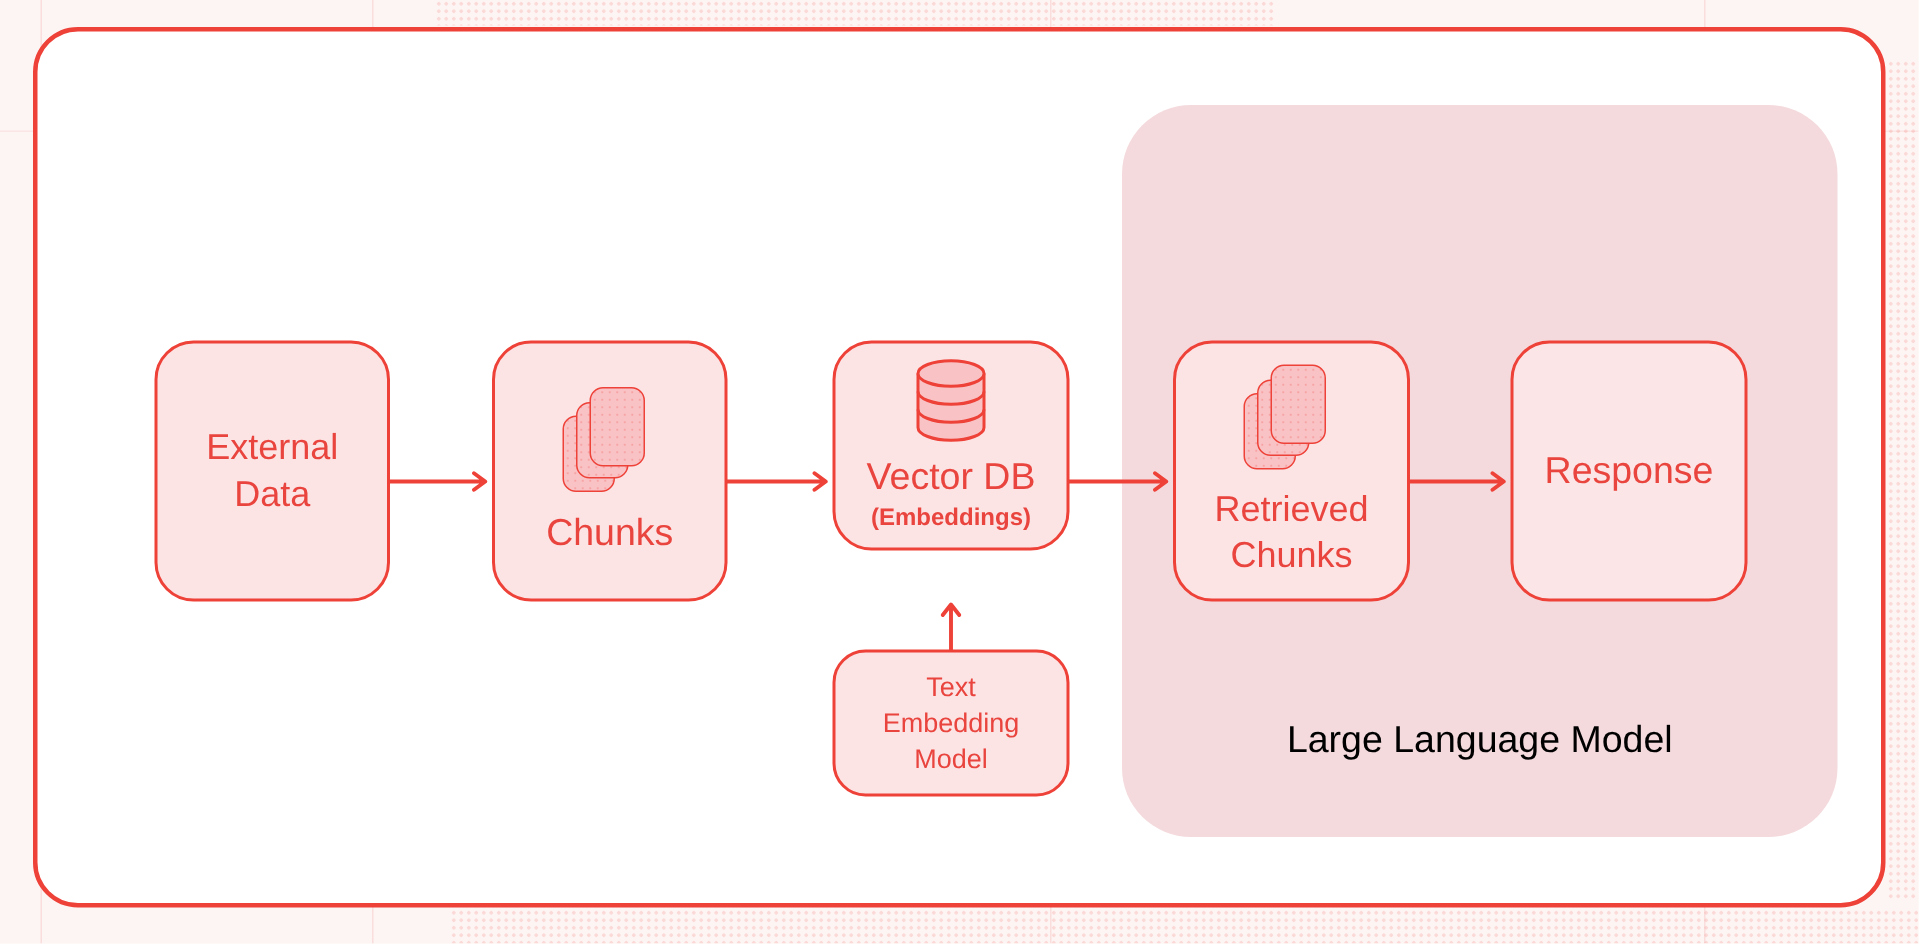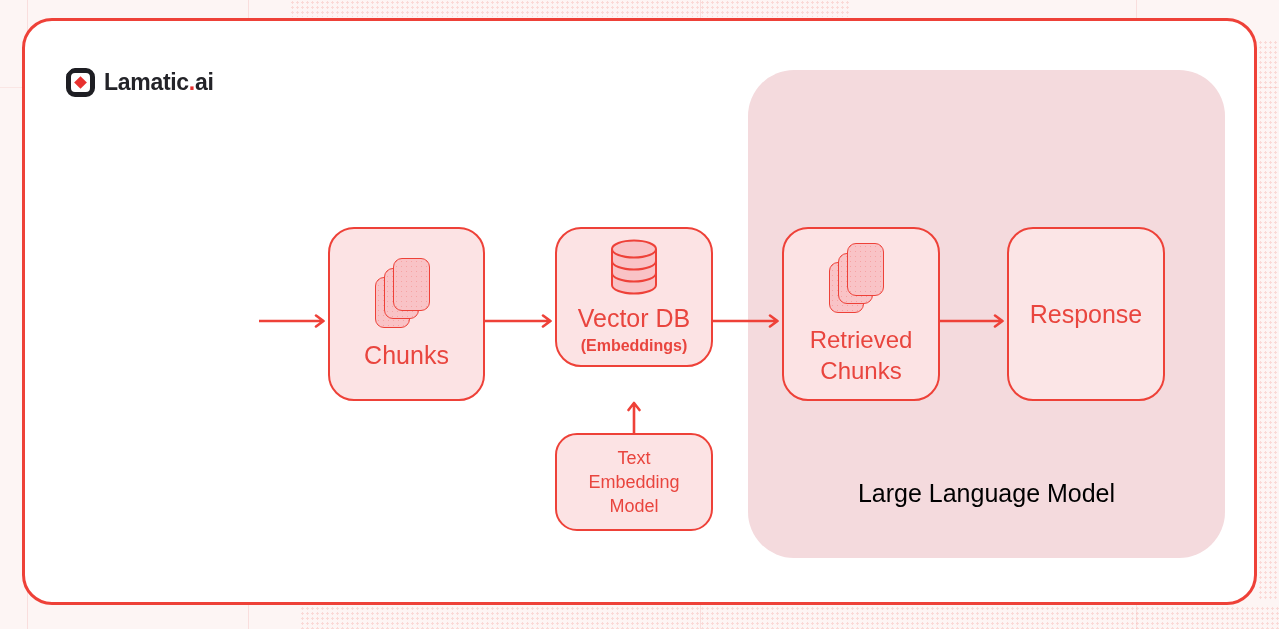--- a/index.html
+++ b/index.html
@@ -155,33 +155,29 @@
   <div class="gridline-v" style="left:700px"></div>
   <div class="gridline-v" style="left:1136px"></div>
   <div class="gridline-h" style="top:87px"></div>
 
   <div class="texture texture-top"></div>
   <div class="texture texture-right"></div>
   <div class="texture texture-bottom"></div>
 
   <div class="card"></div>
 
-  <div class="logo-row">
-    <div class="logo-icon">
-      <div class="logo-ring"></div>
-      <div class="logo-notch"></div>
-      <div class="logo-diamond"></div>
-    </div>
-    <div class="logo-text"><span>Lamatic</span><span class="logo-dot">.</span><span>ai</span></div>
-  </div>
 
 
   <div class="llm-panel"></div>
   <div class="llm-label">Large Language Model</div>
 
+  <div class="node node--external">
+    <div class="node-line">External</div>
+    <div class="node-line">Data</div>
+  </div>
 
   <div class="node node--chunks">
     <div class="cards-icon">
       <div class="cardlet cardlet-3"></div>
       <div class="cardlet cardlet-2"></div>
       <div class="cardlet cardlet-1"></div>
     </div>
     <div class="node-line--lg node-line">Chunks</div>
   </div>
 

